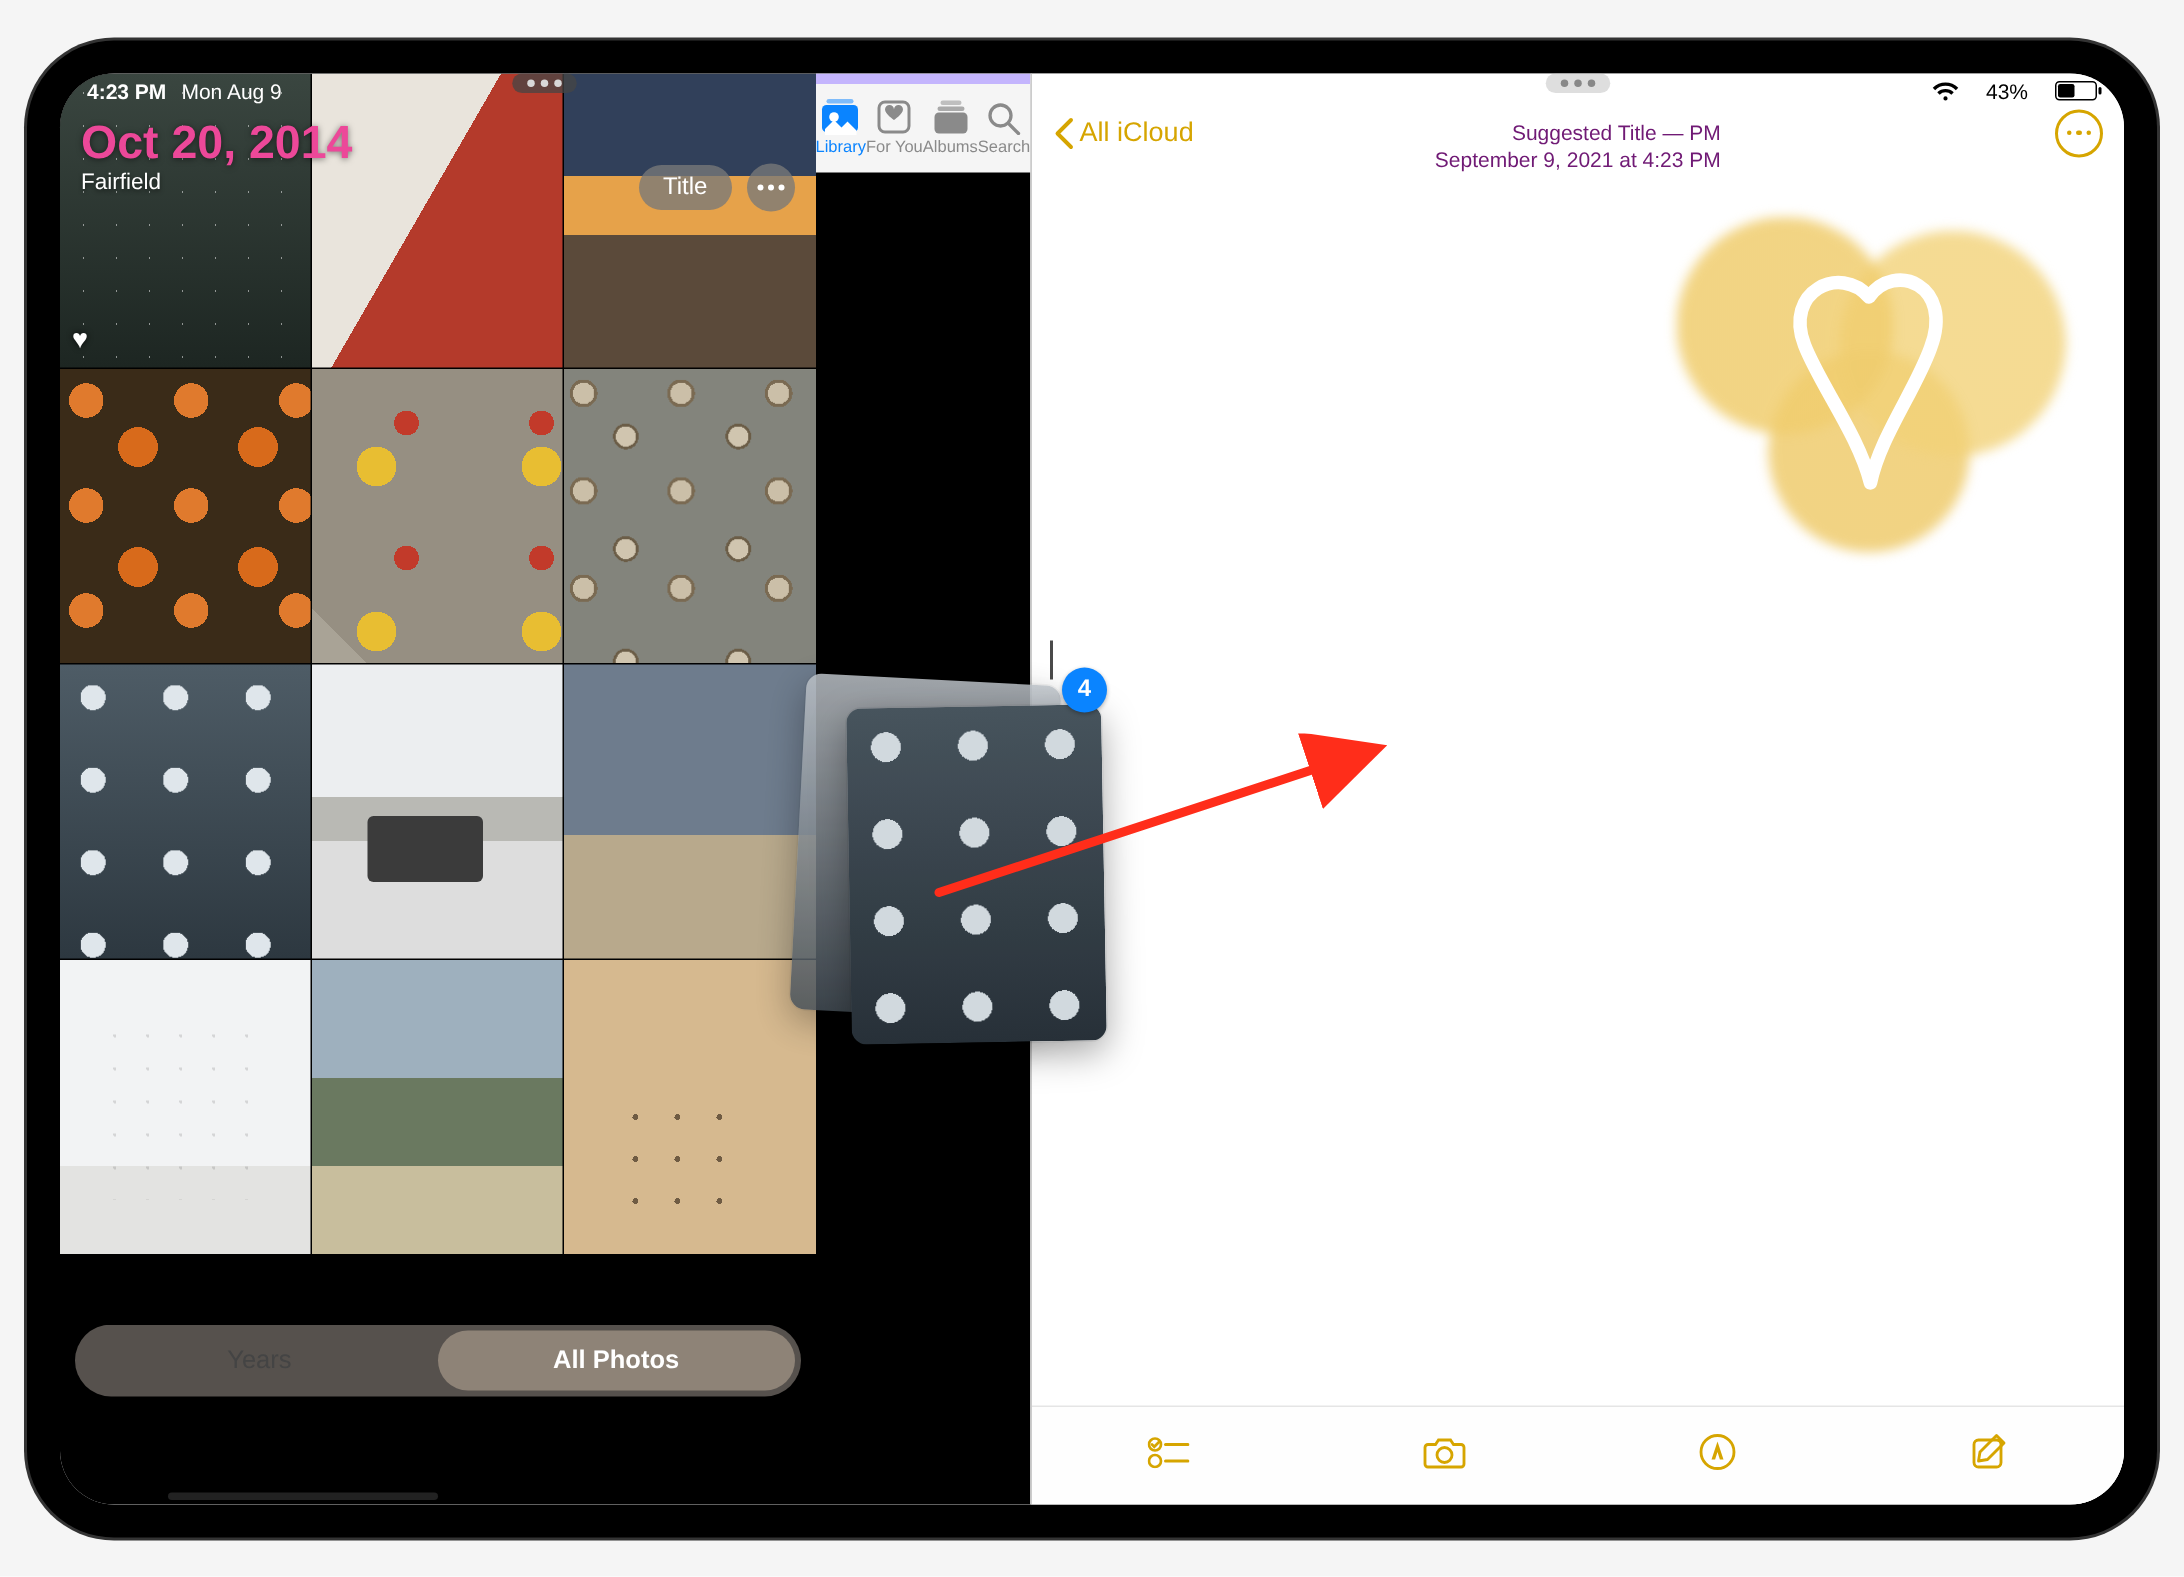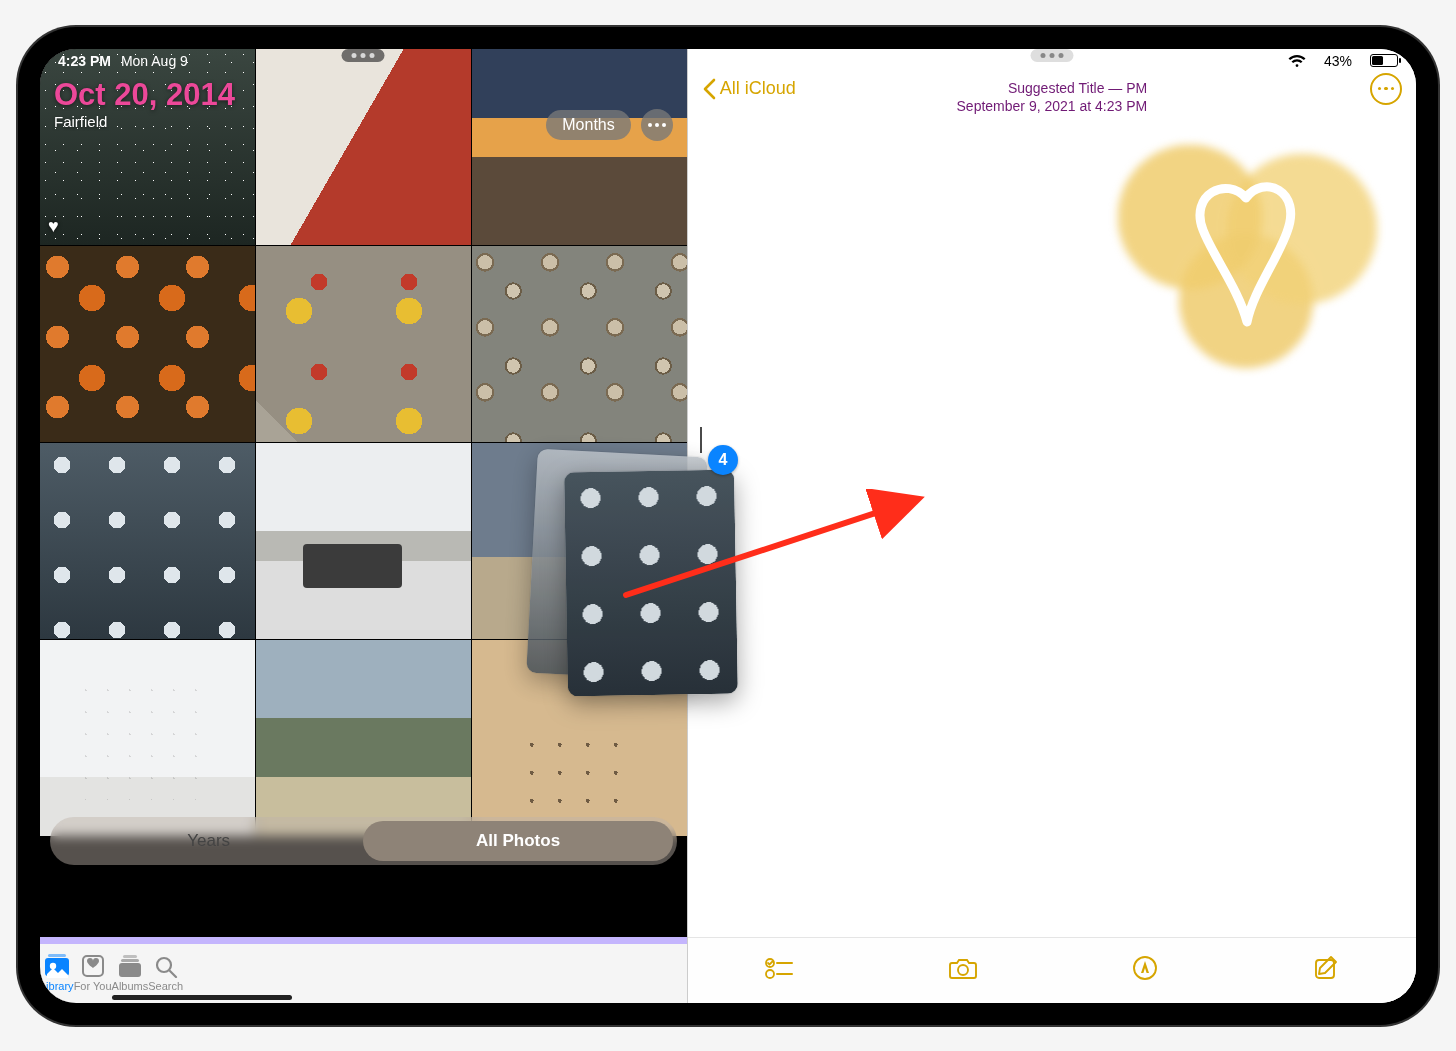--- a/index.html
+++ b/index.html
@@ -9,21 +9,21 @@
     width: 1420px; height: 998px; background: #000;
     border-radius: 58px; padding: 22px; position: relative;
     box-shadow: 0 0 0 2px #333;
   }
   .ipad-screen {
     width: 100%; height: 100%; background: #fff;
     border-radius: 36px; overflow: hidden; position: relative; display: flex;
   }
 
   
-  .app-photos { flex: 1 1 47%; min-width: 0; position: relative; display: flex; flex-direction: column; background:#000; }
+  .app-photos { flex: 1 1 47%; min-width: 0; position: relative; display: flex; flex-direction: row; background:#000; }
   .app-notes  { flex: 1 1 53%; min-width: 0; position: relative; display: flex; flex-direction: column; background:#fff; border-left: 1px solid #ccc; }
 
   
   .status-left {
     position: absolute; top: 4px; left: 18px; color:#fff; font-size:14px;
     display:flex; gap:10px; align-items:center; z-index:30;
   }
   .status-left .time { font-weight:600; }
   .status-right {
     position: absolute; top: 4px; right: 18px; color:#000; font-size:14px;
@@ -230,21 +230,21 @@
           <div class="thumb p-pines"></div>
           <div class="thumb p-family"></div>
         </div>
 
         <div class="photos-header-overlay">
           <div class="photos-title">
             <h1>Oct 20, 2014</h1>
             <div class="sub">Fairfield</div>
           </div>
           <div class="photos-actions">
-            <button class="pill-btn">Months</button>
+            <button class="pill-btn">Title</button>
             <button class="circle-btn">
               <span class="dots">
                   <span></span>
                   <span></span>
                   <span></span>
                 </span>
             </button>
           </div>
         </div>
 

